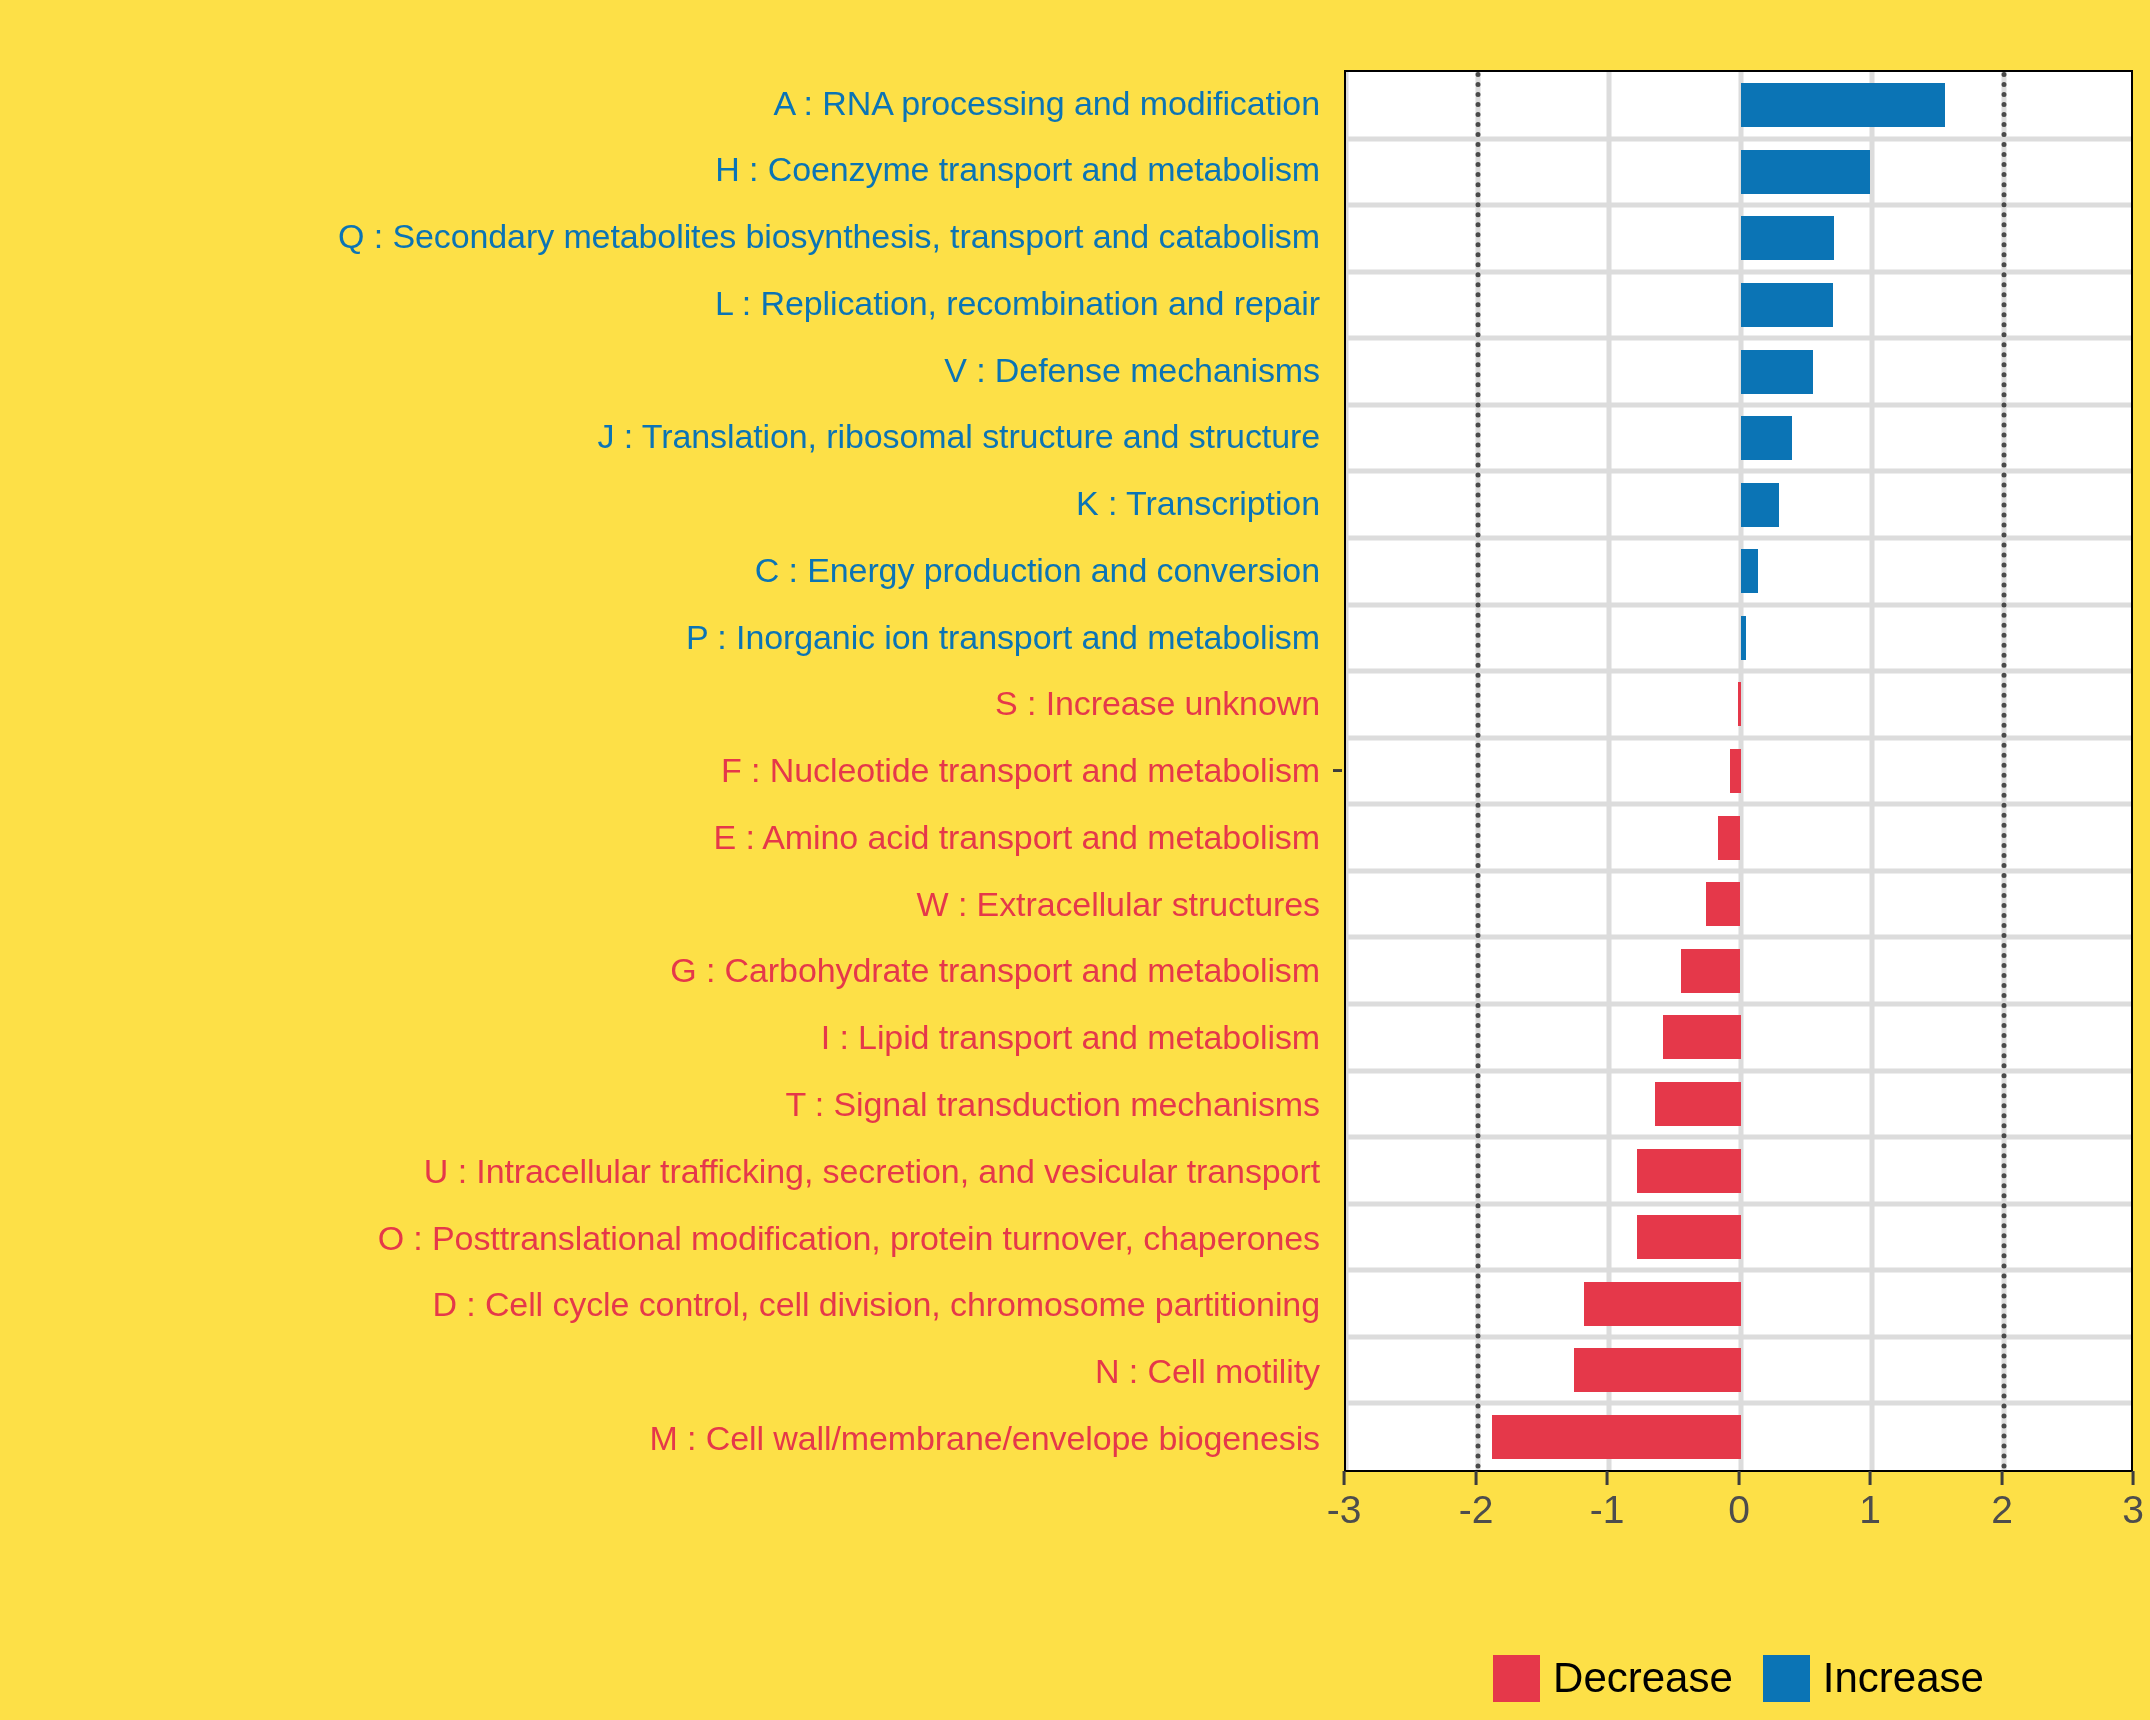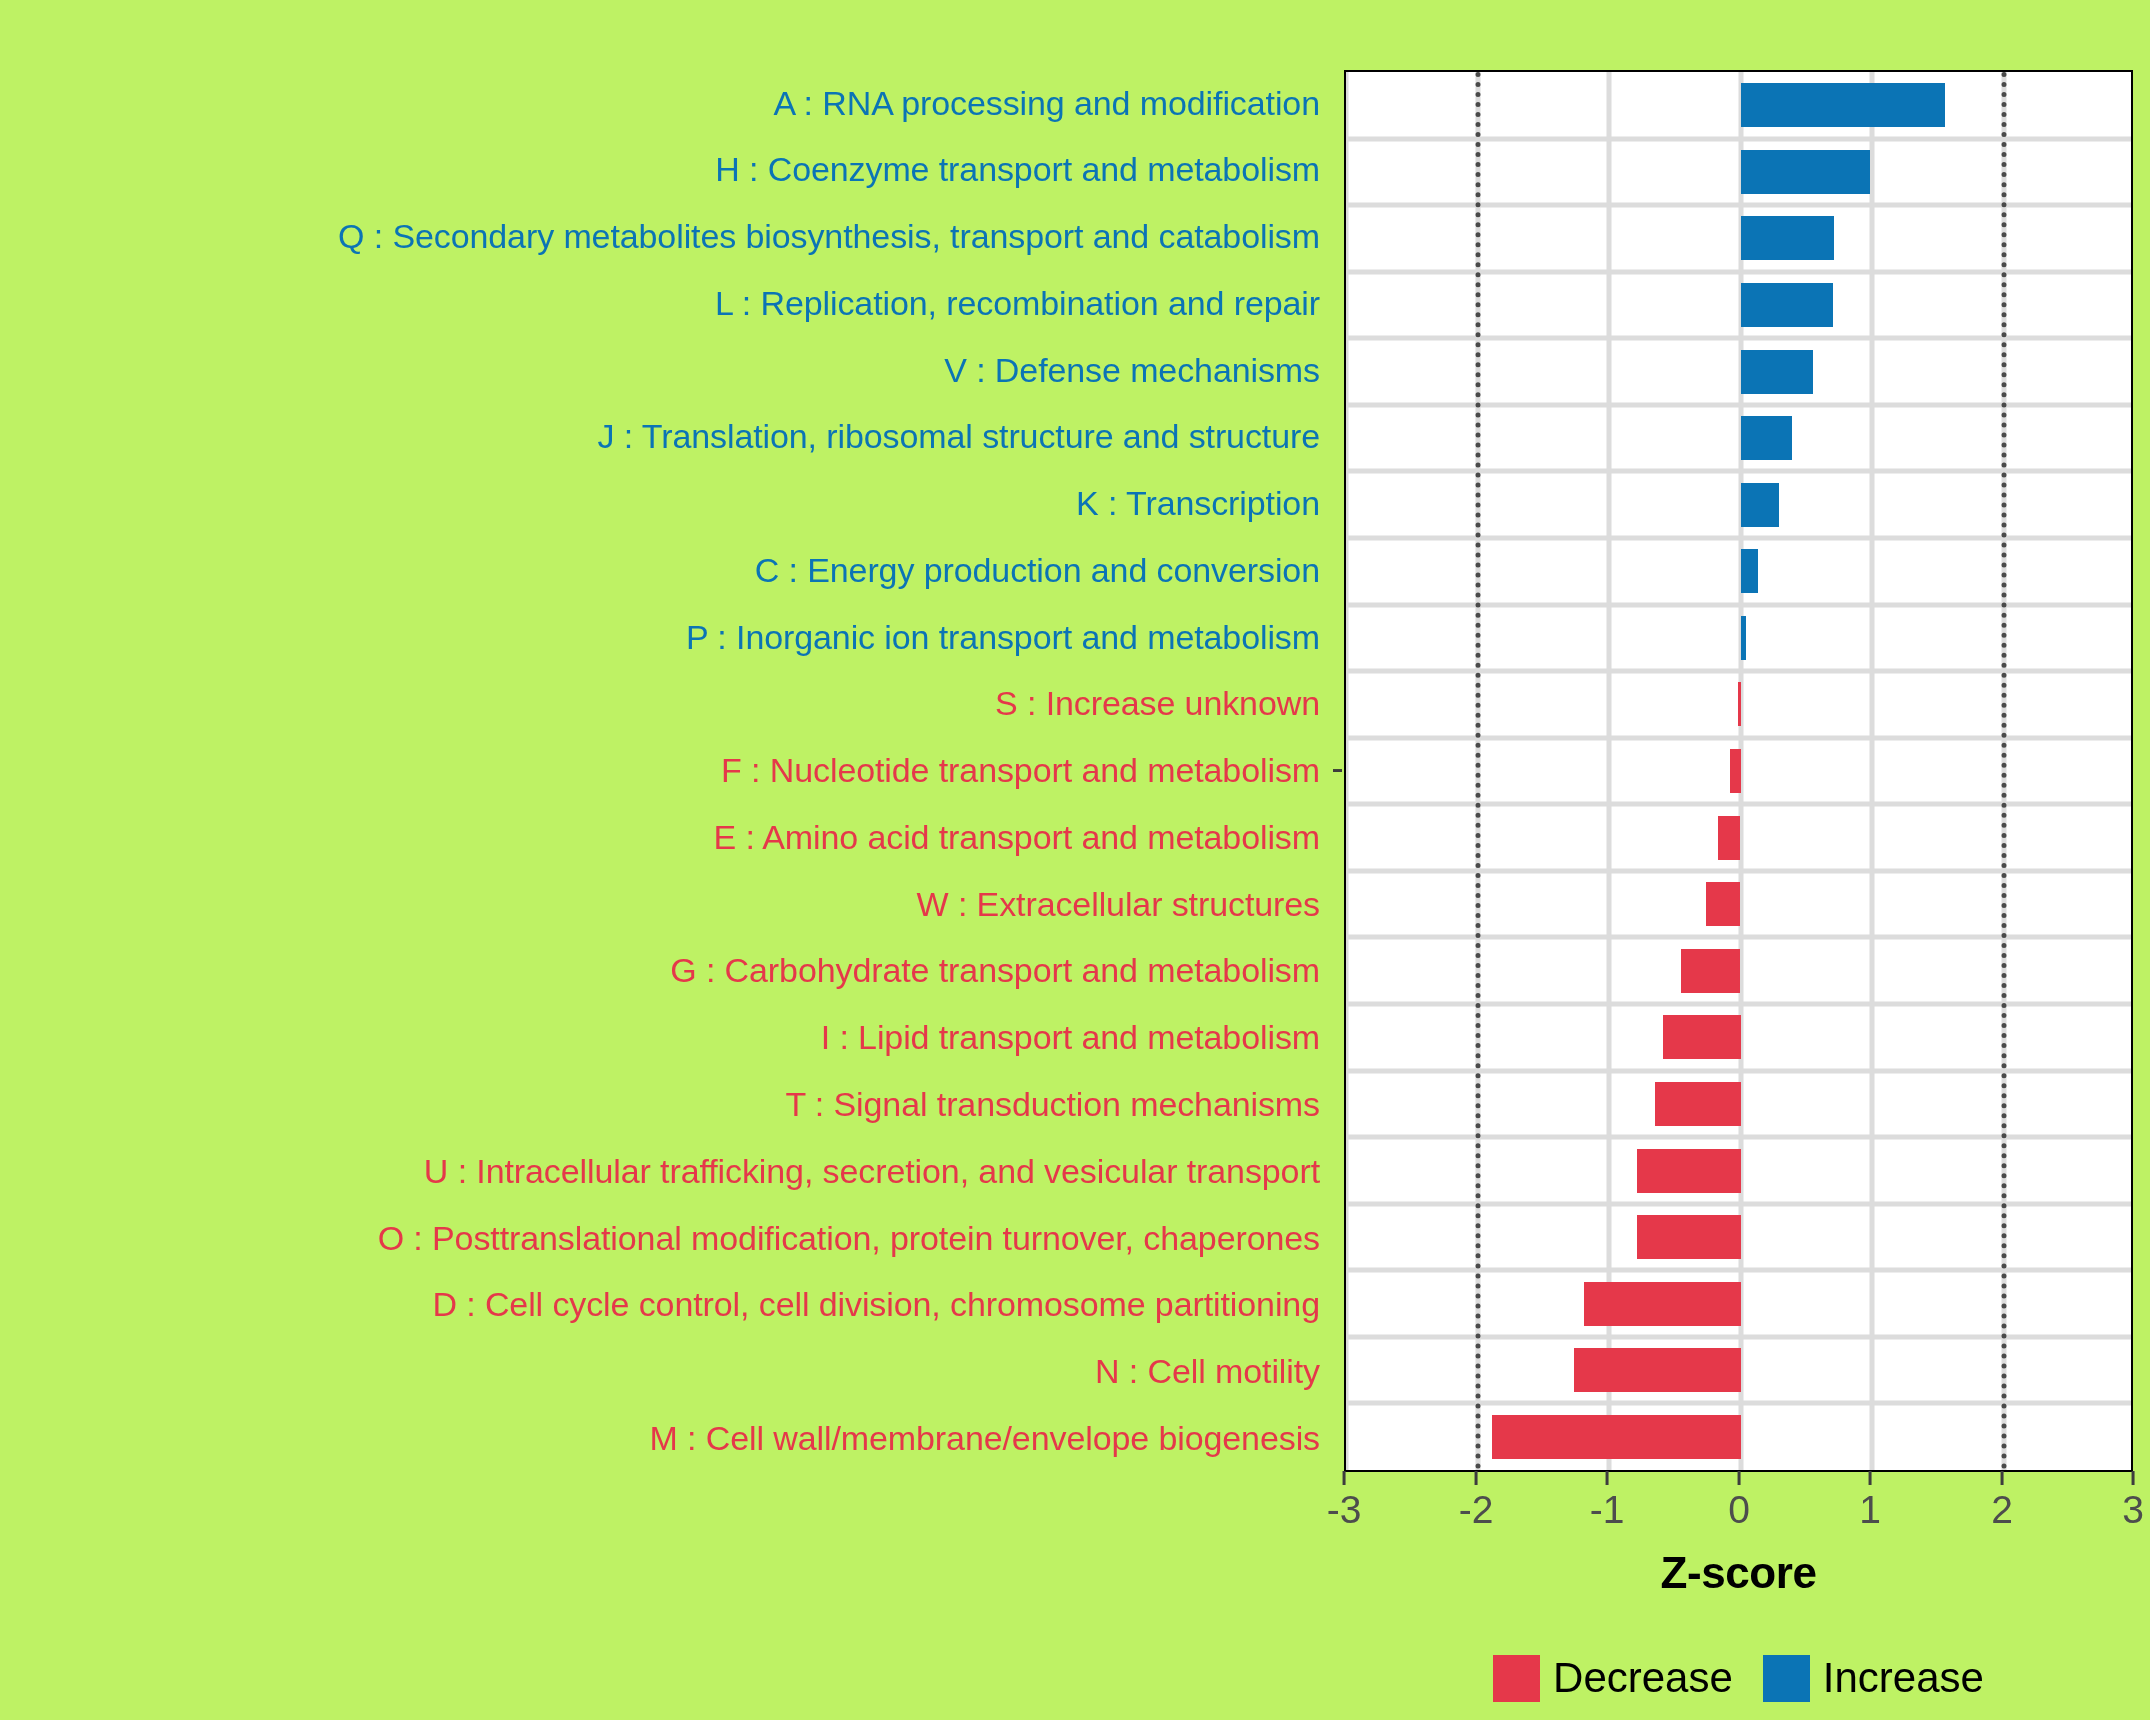--- a/index.html
+++ b/index.html
@@ -11,21 +11,21 @@
     width: 2151px;
     height: 1721px;
     font-family: "Liberation Sans", sans-serif;
     overflow: hidden;
   }
 
   #chart-root {
     position: relative;
     width: 2151px;
     height: 1721px;
-    background: #bef264;
+    background: #fde047;
   }
 
   
   .labels-col {
     position: absolute;
     left: 0;
     top: 70px;
     width: 1333px;
     height: 1402px;
     display: flex;
@@ -389,21 +389,20 @@
       <div class="xtick-mark" style="left: 395px;"></div>
       <div class="xtick-label" style="left: 395px;">0</div>
       <div class="xtick-mark" style="left: 526px;"></div>
       <div class="xtick-label" style="left: 526px;">1</div>
       <div class="xtick-mark" style="left: 658px;"></div>
       <div class="xtick-label" style="left: 658px;">2</div>
       <div class="xtick-mark" style="left: 789px;"></div>
       <div class="xtick-label" style="left: 789px;">3</div>
     </div>
 
-  <div class="xaxis-title">Z-score</div>
 
   <div class="legend">
       <div class="legend-item">
         <span class="legend-swatch" style="background: rgb(229, 56, 74);"></span>
         <span class="legend-label">Decrease</span>
       </div>
       <div class="legend-item">
         <span class="legend-swatch" style="background: rgb(11, 116, 181);"></span>
         <span class="legend-label">Increase</span>
       </div>

